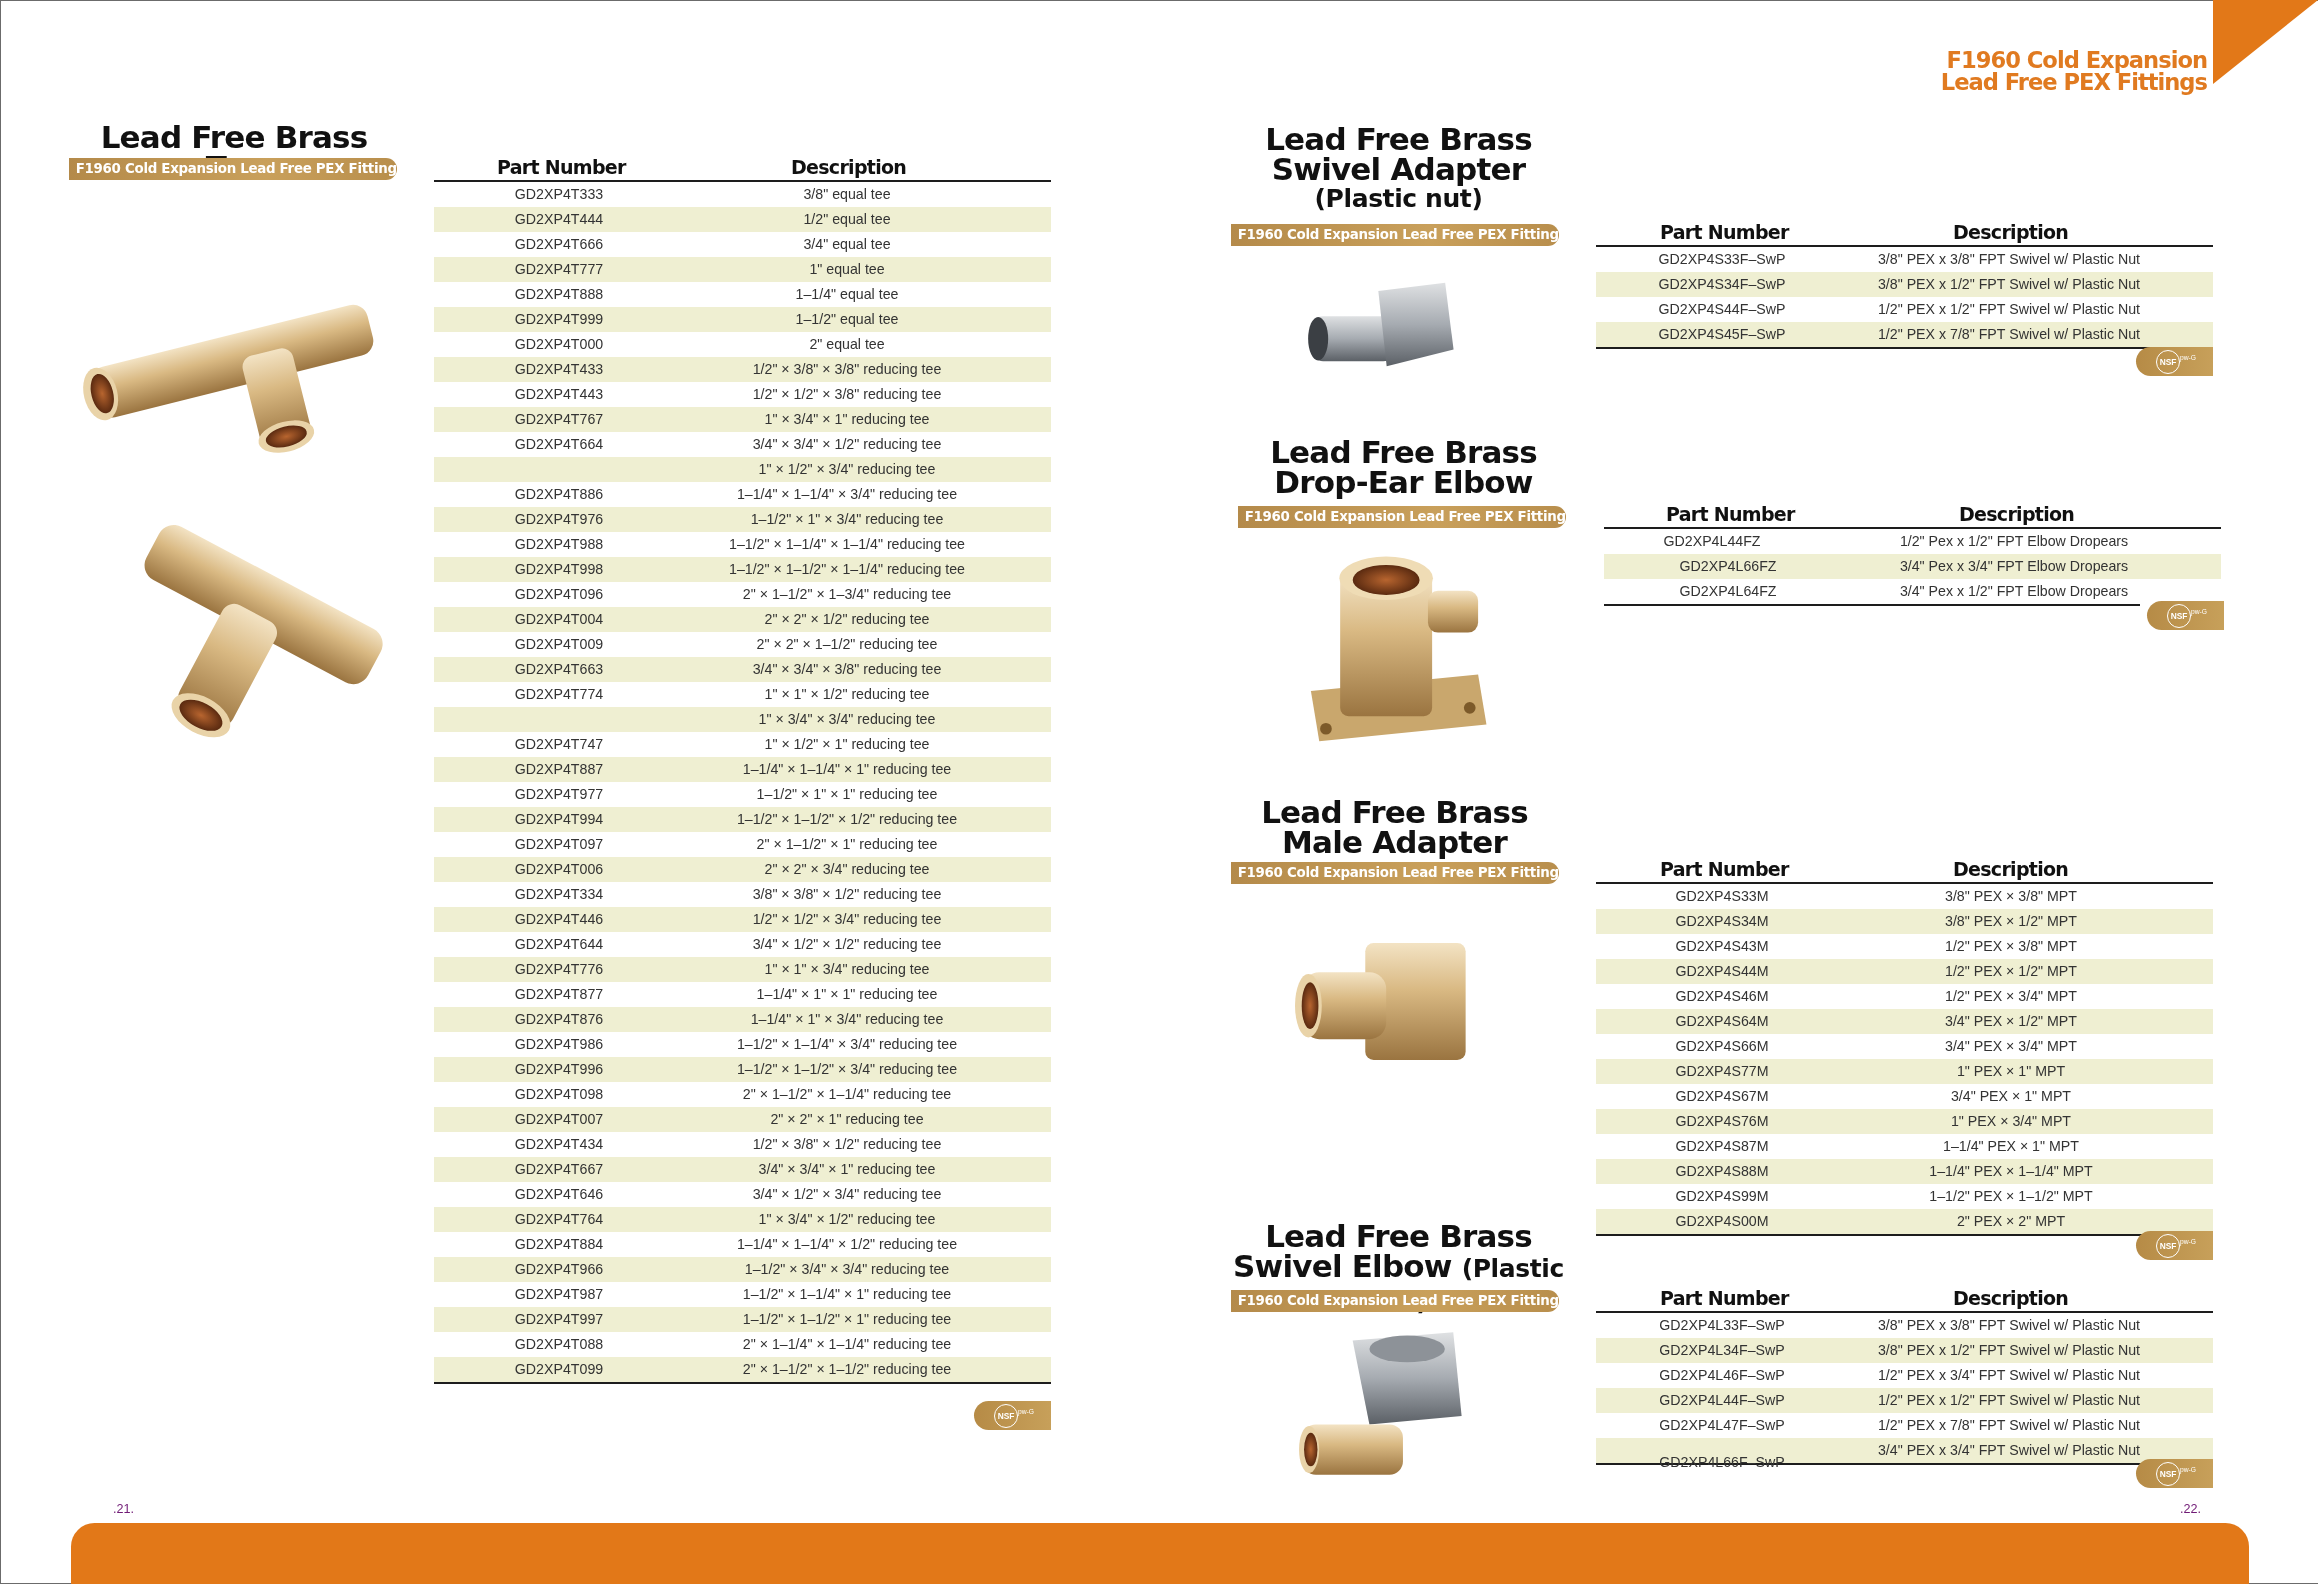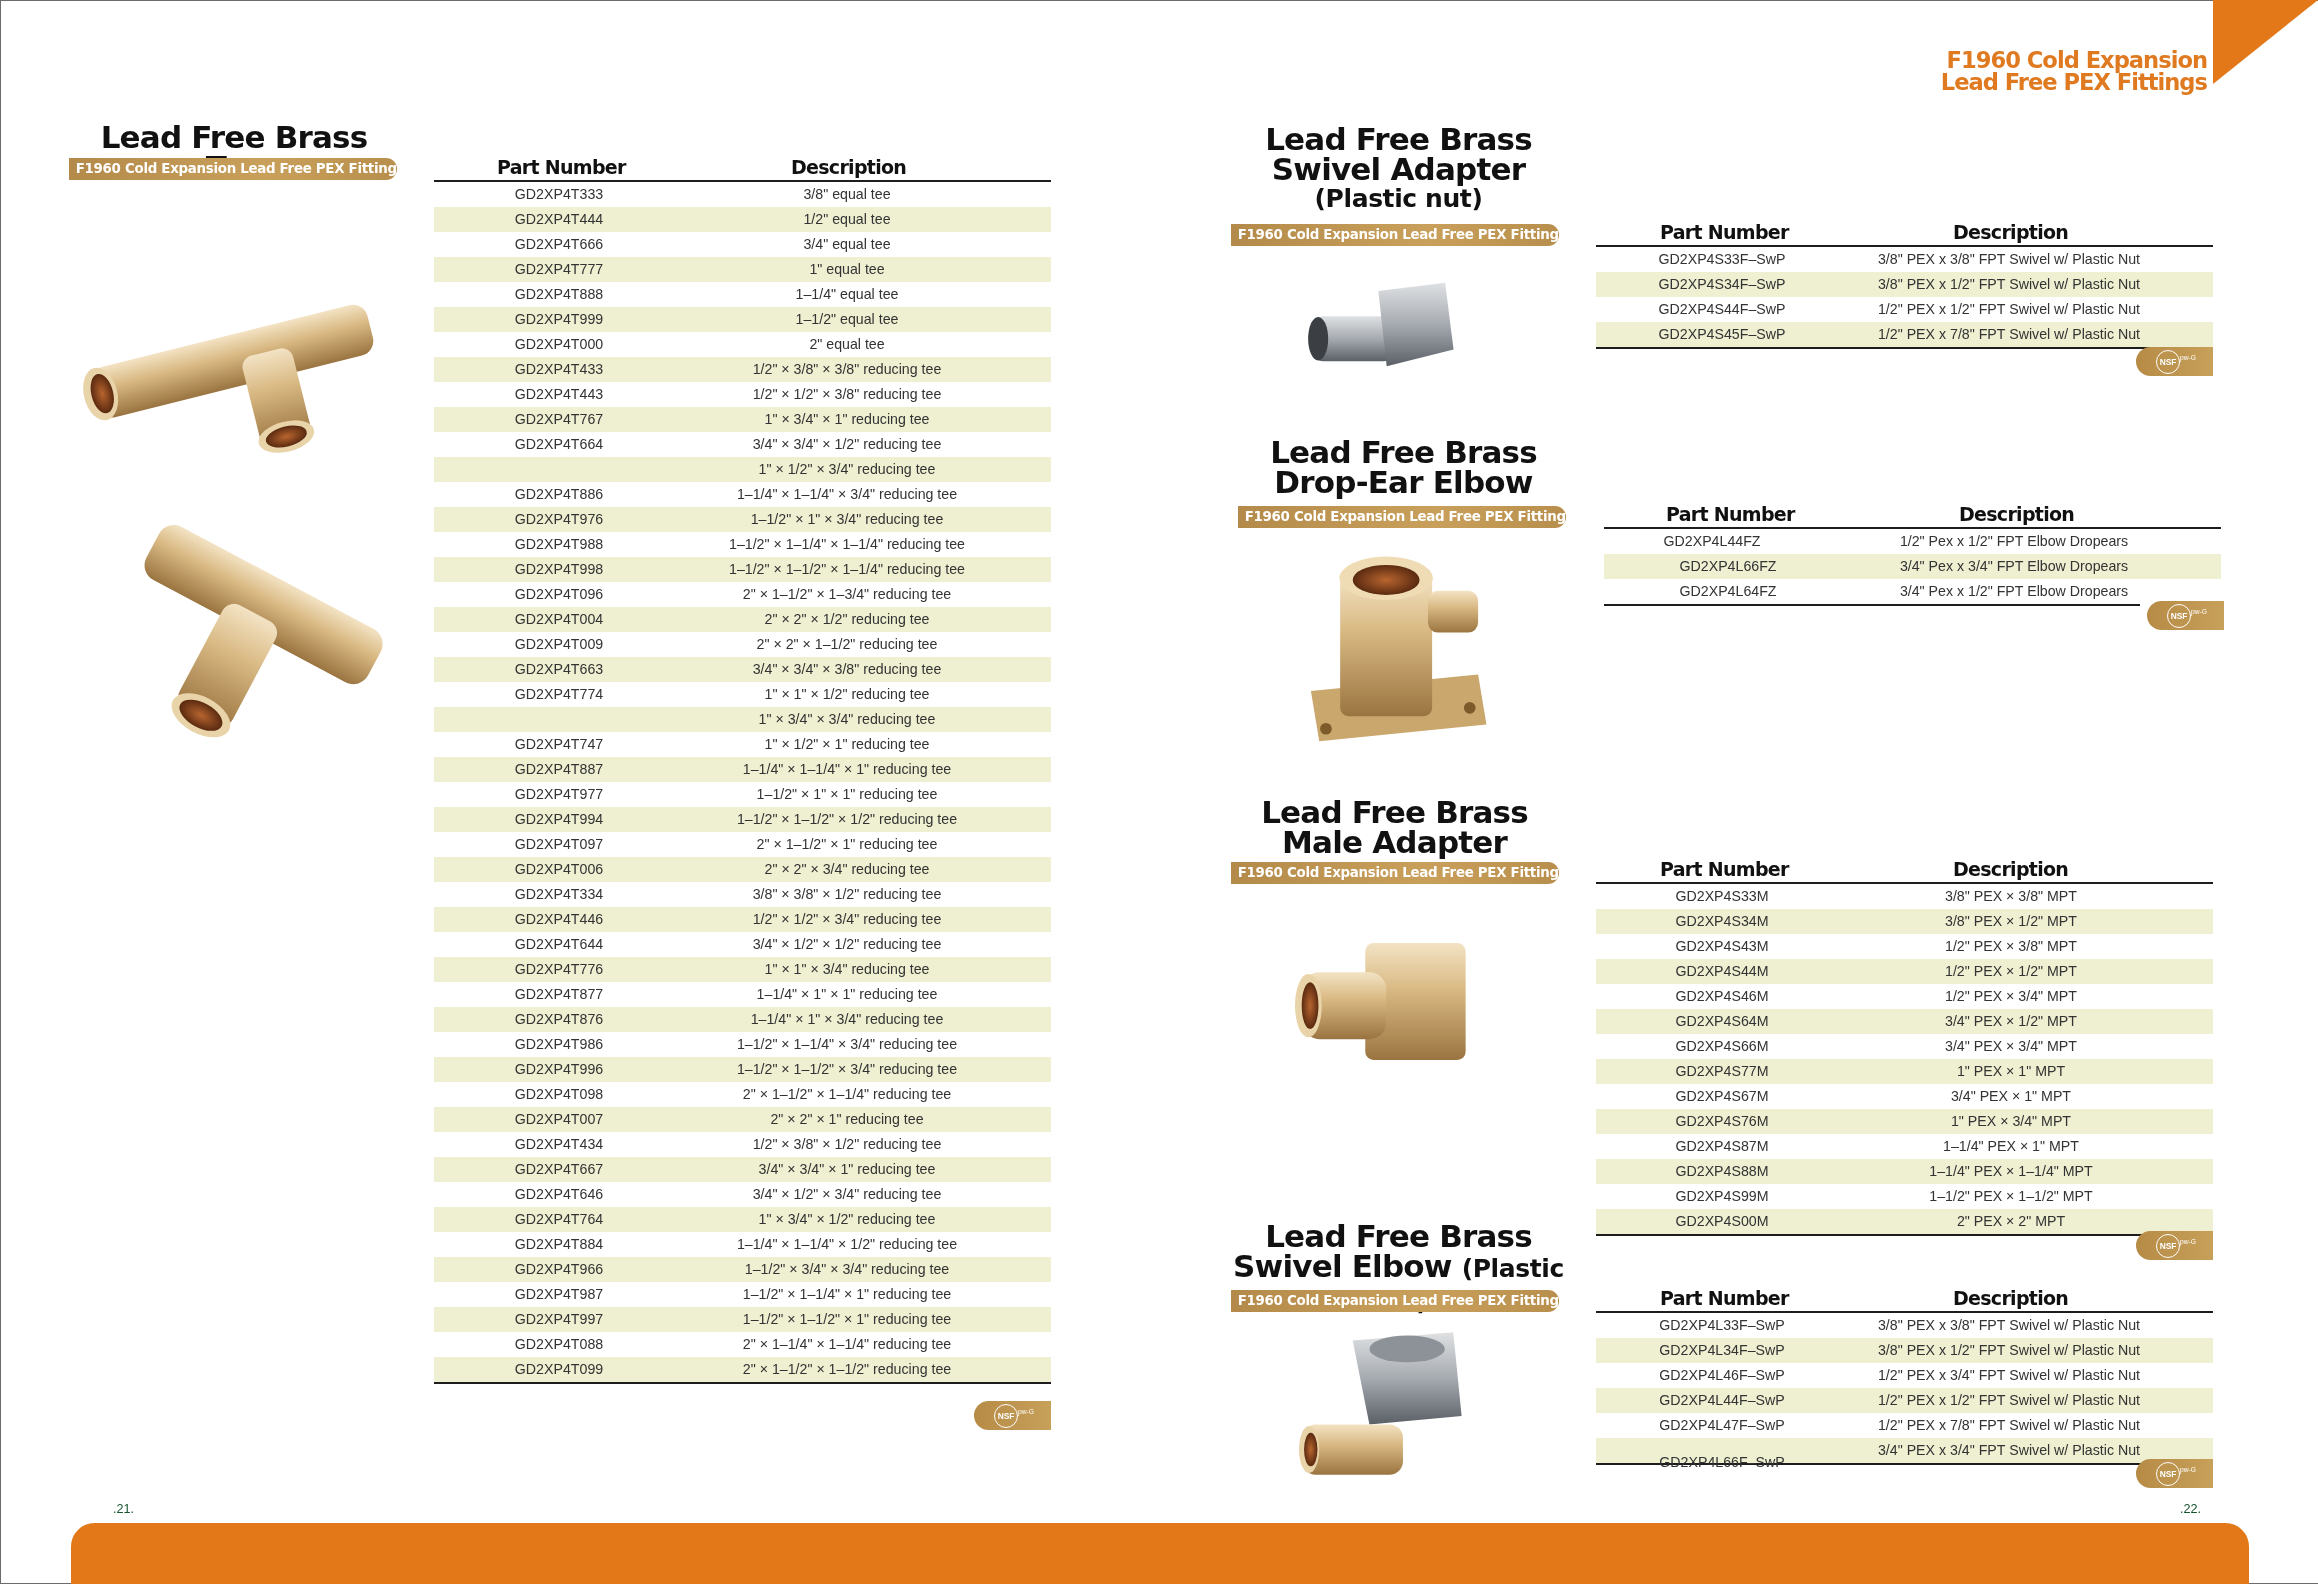--- a/index.html
+++ b/index.html
@@ -13,21 +13,21 @@
   .table { position:absolute; }
   .thead { position:relative; height:28.5px; border-bottom:2.5px solid #1d1d1d; }
   .th { position:absolute; bottom:0; font-family:"DejaVu Sans", sans-serif; font-weight:bold; font-size:19px; letter-spacing:-0.7px; color:#111; line-height:23.5px; }
   .row { position:relative; height:25px; font-size:14.2px; color:#333; line-height:25px; }
   .row.alt { background:#efefd2; }
   .row span { position:absolute; white-space:nowrap; top:0; }
   .tfoot { border-top:2.5px solid #1d1d1d; }
   .nsf { position:absolute; width:77px; height:28.5px; background:linear-gradient(90deg,#b68b46,#c7a05a); border-radius:15px 0 0 15px; }
   .nsf .ring { position:absolute; left:20px; top:2.5px; width:22px; height:22px; border:1.3px solid #fff; border-radius:50%; color:#fff; font-size:8.4px; line-height:22px; text-align:center; font-weight:bold; }
   .nsf .pw { position:absolute; left:44px; top:6.7px; color:#fff; font-size:6.7px; }
-  .pageno { position:absolute; font-size:12.6px; color:#14532d; }
+  .pageno { position:absolute; font-size:12.6px; color:#701a75; }
   .footer-bar { position:absolute; left:71px; top:1523px; width:2178px; height:67px; background:#e27818; border-radius:23.5px 23.5px 0 0; }
   .img { position:absolute; }
 </style>
 </head>
 <body>
 
 <div class="frame"></div>
 
 <div class="corner-tri"></div>
 <div class="corner-text">

